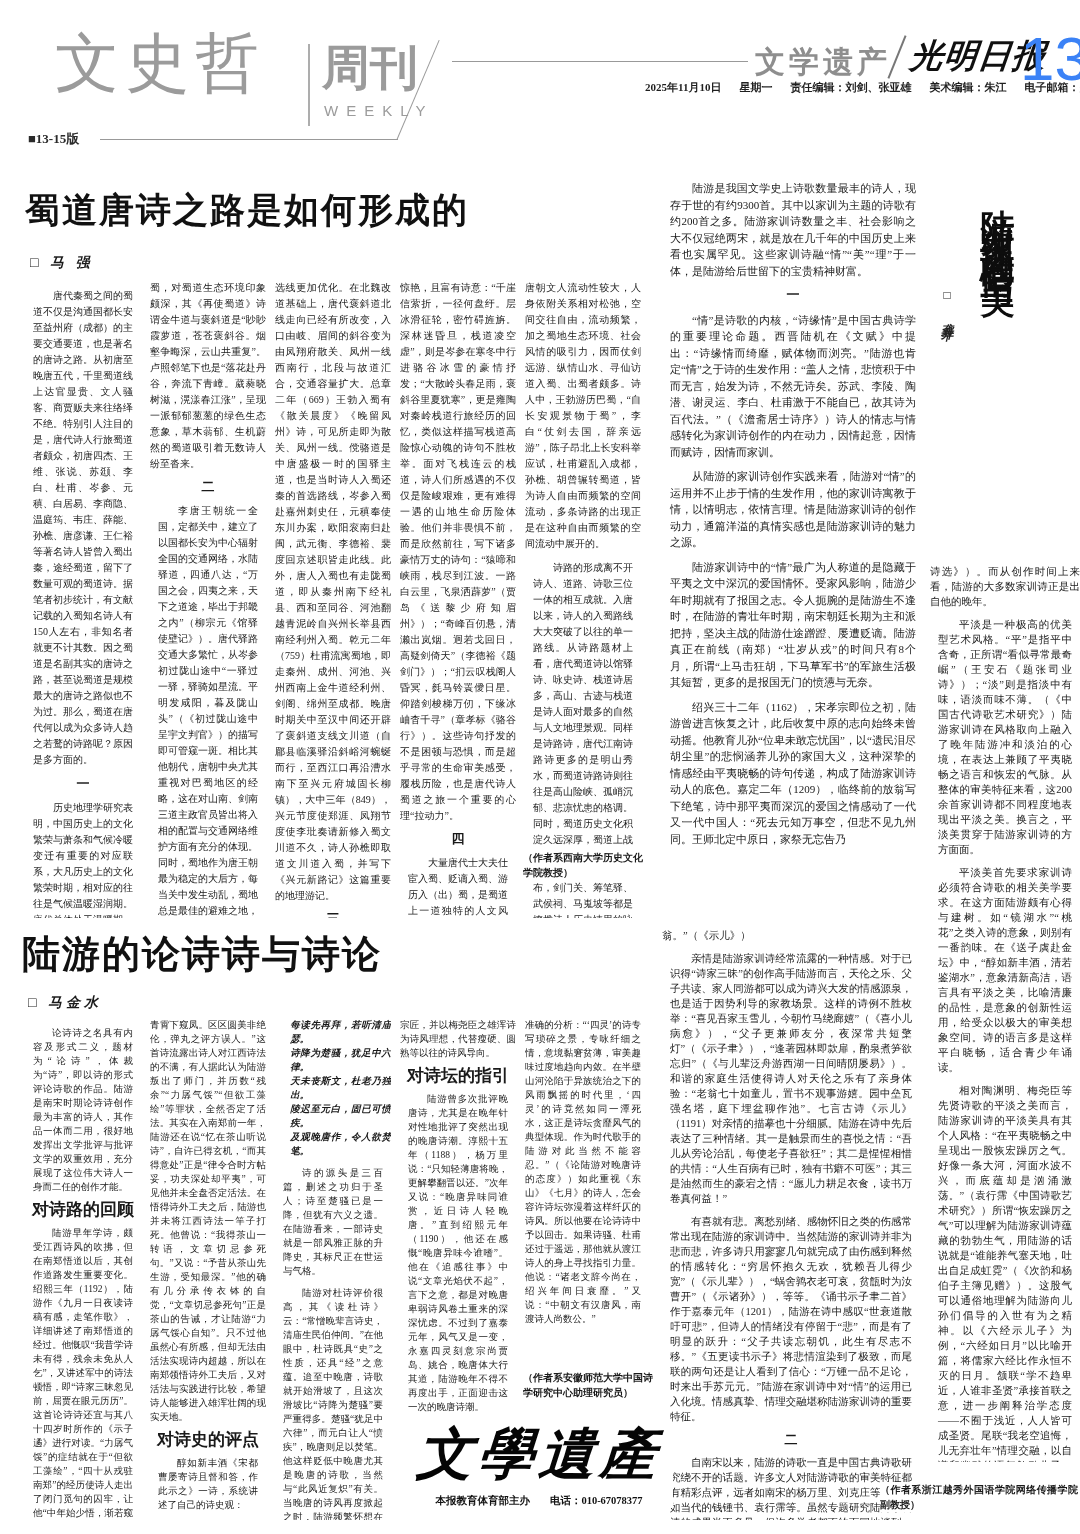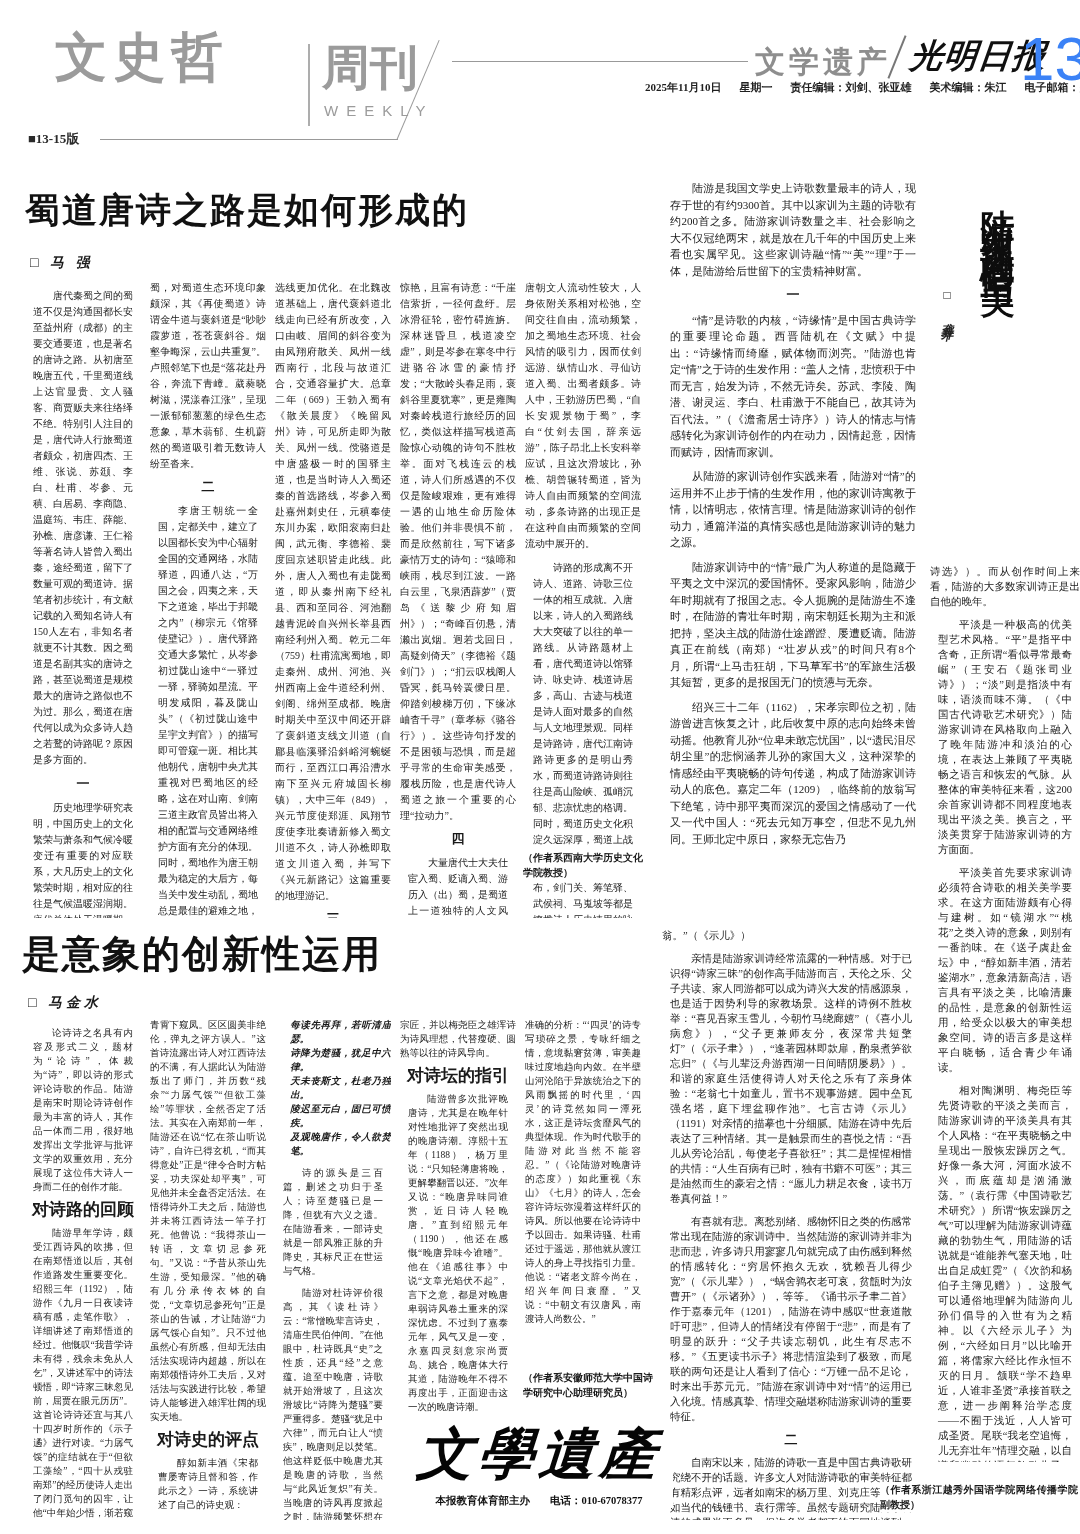--- a/index.html
+++ b/index.html
@@ -1,20 +1,20 @@
 <!DOCTYPE html>
 <html><head>
 <meta charset="utf-8">
 <style>
   html,body{margin:0;padding:0;background:#e8e8e8;}
   .page{position:relative;width:1080px;height:1534px;background:#ffffff;overflow:hidden;
         font-family:"Liberation Serif","DejaVu Serif",serif;color:#1a1a1a;}
   .abs{position:absolute;}
   
-  .m-logo{font-size:52px;font-weight:700;color:#9b9b9b;letter-spacing:6px;line-height:1;}
+  .m-logo{font-size:64px;font-weight:400;color:#9b9b9b;letter-spacing:6px;line-height:1;}
   .m-divider{width:2px;height:82px;background:#adadad;}
   .m-zhoukan{font-size:48px;font-weight:700;color:#9b9b9b;line-height:1;}
   .m-weekly{font-size:15px;color:#9b9b9b;letter-spacing:8px;font-family:"Liberation Sans",sans-serif;}
   .m-pages{font-size:13px;font-weight:700;color:#2a2a2a;}
   .rule{background:#999;}
   .m-sectitle{font-size:30px;font-weight:700;color:#8e8e8e;letter-spacing:4px;}
   .m-paper{font-size:33px;font-weight:900;font-style:italic;color:#101010;letter-spacing:1px;
            transform:skewX(-6deg);}
   .m-pageno{font-size:62px;color:#3b82f6;font-family:"Liberation Sans","DejaVu Sans",sans-serif;font-weight:400;line-height:1;}
   .m-date{font-size:11px;font-weight:700;color:#1f1f1f;white-space:nowrap;}
@@ -88,26 +88,26 @@
   <div class="col c-shudao" style="left:275px;top:280px;height:638px;">
       <div class="blk blk-pc">选线更加优化。在北魏改道基础上，唐代褒斜道北线走向已经有所改变，入口由岐、眉间的斜谷变为由凤翔府散关、凤州一线西南行，北段与故道汇合，交通容量扩大。总章二年（669）王勃入蜀有《散关晨度》《晚留凤州》诗，可见所走即为散关、凤州一线。傥骆道是中唐盛极一时的国驿主道，也是当时诗人入蜀还秦的首选路线，岑参入蜀赴嘉州刺史任，元稹奉使东川办案，欧阳衮南归赴闽，武元衡、李德裕、裴度回京述职皆走此线。此外，唐人入蜀也有走陇蜀道，即从秦州南下经礼县、西和至同谷、河池翻越青泥岭自兴州长举县西南经利州入蜀。乾元二年（759）杜甫流寓蜀地，即走秦州、成州、河池、兴州西南上金牛道经利州、剑阁、绵州至成都。晚唐时期关中至汉中间还开辟了褒斜道支线文川道（自郿县临溪驿沿斜峪河蜿蜒而行，至西江口再沿漕水南下至兴元府城固长柳镇），大中三年（849），兴元节度使郑涯、凤翔节度使李玭奏请新修入蜀文川道不久，诗人孙樵即取道文川道入蜀，并写下《兴元新路记》这篇重要的地理游记。</div>
       <div class="blk blk-h">三</div>
     </div>
   <div class="col c-shudao" style="left:400px;top:280px;height:638px;">
       <div class="blk blk-pc">惊艳，且富有诗意：“千崖信萦折，一径何盘纡。层冰滑征轮，密竹碍旌旃。深林迷昏旦，栈道凌空虚”，则是岑参在寒冬中行进骆谷冰雪的豪情抒发；“大散岭头春足雨，褒斜谷里夏犹寒”，更是雍陶对秦岭栈道行旅经历的回忆，类似这样描写栈道高险惊心动魄的诗句不胜枚举。面对飞栈连云的栈道，诗人们所感遇的不仅仅是险峻艰难，更有难得一遇的山地生命历险体验。他们并非畏惧不前，而是欣然前往，写下诸多豪情万丈的诗句：“猿啼和峡雨，栈尽到江波。一路白云里，飞泉洒薜萝”（贾岛《送黎少府知眉州》）；“奇峰百仞悬，清濑出岚烟。迥若戈回日，高疑剑倚天”（李德裕《题剑门》）；“扪云叹栈阁人昏冥，毵马铃瞏僾日星。仰踏剑梭梯万仞，下缘冰岫杳千寻”（章孝标《骆谷行》）。这些诗句抒发的不是困顿与恐惧，而是超乎寻常的生命审美感受，履栈历险，也是唐代诗人蜀道之旅一个重要的心理“拉动力”。</div>
       <div class="blk blk-h">四</div>
       <div class="blk blk-p">大量唐代士大夫仕宦入蜀、贬谪入蜀、游历入（出）蜀，是蜀道上一道独特的人文风景。唐代官员铨选迁转频繁，剑南、山南两道州县众多，幕府辟署之风又盛，文士或随府主入蜀，或自请外任，或因事贬逐，辗转于蜀道之上。安史之乱后，玄宗、僖宗两次幸蜀，更使大批朝士、文人随驾流寓巴蜀。</div>
     </div>
   <div class="col c-shudao" style="left:525px;top:280px;height:638px;">
-      <div class="blk blk-pc">唐朝文人流动性较大，人身依附关系相对松弛，空间交往自由，流动频繁，加之蜀地生态环境、社会风情的吸引力，因而仗剑远游、纵情山水、寻仙访道入蜀、出蜀者颇多。诗人中，王勃游历巴蜀，“自长安观景物于蜀”，李白“仗剑去国，辞亲远游”，陈子昂北上长安科举应试，且这次滑坡比，孙樵、胡曾辗转蜀道，皆为诗人自由而频繁的空间流动，多条诗路的出现正是在这种自由而频繁的空间流动中展开的。</div>
+      <div class="blk blk-pc">唐朝文人流动性较大，人身依附关系相对松弛，空间交往自由，流动频繁，加之蜀地生态环境、社会风情的吸引力，因而仗剑远游、纵情山水、寻仙访道入蜀、出蜀者颇多。诗人中，王勃游历巴蜀，“自长安观景物于蜀”，李白“仗剑去国，辞亲远游”，陈子昂北上长安科举应试，杜甫避乱入成都，孙樵、胡曾辗转蜀道，皆为诗人自由而频繁的空间流动，多条诗路的出现正是在这种自由而频繁的空间流动中展开的。</div>
       <div class="blk blk-p">诗路的形成离不开诗人、道路、诗歌三位一体的相互成就。入唐以来，诗人的入蜀路线大大突破了以往的单一路线。从诗路题材上看，唐代蜀道诗以馆驿诗、咏史诗、栈道诗居多，高山、古迹与栈道是诗人面对最多的自然与人文地理景观。同样是诗路诗，唐代江南诗路诗更多的是明山秀水，而蜀道诗路诗则往往是高山险峡、孤峭沉郁、悲凉忧患的格调。同时，蜀道历史文化积淀久远深厚，蜀道上战国秦汉至三国魏晋南北朝的古迹遗存星罗棋布，剑门关、筹笔驿、武侯祠、马嵬坡等都是撩拨诗人历史情思的咏史胜地，留下了大量凭吊怀古的名篇。</div>
     </div>
   <div class="credit-abs" style="left:523px;top:850px;width:120px;">（作者系西南大学历史文化学院教授）</div>
 
-  <div class="abs headline h-bottom" style="left:22px;top:934px;">是意象的创新性运用</div>
+  <div class="abs headline h-bottom" style="left:22px;top:934px;">陆游的论诗诗与诗论</div>
   <div class="abs byline" style="left:28px;top:994px;">□ 马金水</div>
 
   <div class="col c-lunshi" style="left:25px;top:1018px;height:502px;">
       <div class="blk blk-p">论诗诗之名具有内容及形式二义，题材为“论诗”，体裁为“诗”，即以诗的形式评论诗歌的作品。陆游是南宋时期论诗诗创作最为丰富的诗人，其作品一体而二用，很好地发挥出文学批评与批评文学的双重效用，充分展现了这位伟大诗人一身而二任的创作才能。</div>
       <div class="blk blk-sh">对诗路的回顾</div>
       <div class="blk blk-p">陆游早年学诗，颇受江西诗风的吹拂，但在南郑悟道以后，其创作道路发生重要变化。绍熙三年（1192），陆游作《九月一日夜读诗稿有感，走笔作歌》，详细讲述了南郑悟道的经过。他慨叹“我昔学诗未有得，残余未免从人乞”，又讲述军中的诗法顿悟，即“诗家三昧忽见前，屈贾在眼元历历”。这首论诗诗还宜与其八十四岁时所作的《示子遹》进行对读。“力孱气馁”的症结就在于“但欲工藻绘”，“四十从戎驻南郑”的经历使诗人走出了闭门觅句的囚牢，让他“中年始少悟，渐若窥宏大”，至于“工夫在诗外”则是诗人对“诗家三昧”的精要总结。此外，陆游还说：“君诗妙处吾能识，正在山程水驿中”“挥毫当得江山助，不到潇湘岂有诗”。这些论诗诗俱可视作诗人面向现实的诗风转变。</div>
     </div>
   <div class="col c-lunshi" style="left:150px;top:1018px;height:502px;">
       <div class="blk blk-pc">青霄下窥凤。区区圆美非绝伦，弹丸之评方误人。”这首诗流露出诗人对江西诗法的不满，有人据此认为陆游叛出了师门，并历数“残余”“力孱气馁”“但欲工藻绘”等罪状，全然否定了活法。其实在入南郑前一年，陆游还在说“忆在茶山听说诗”，自许已得玄机，“而其得意处”正是“律令合时方帖妥，功夫深处却平夷”，可见他并未全盘否定活法。在悟得诗外工夫之后，陆游也并未将江西诗法一竿子打死。他曾说：“我得茶山一转语，文章切忌参死句。”又说：“予昔从茶山先生游，受知最深。”他的确有几分承传衣钵的自觉，“文章切忌参死句”正是茶山的告诫，才让陆游“力孱气馁心自知”。只不过他虽然心有所感，但却无法由活法实现诗内超越，所以在南郑领悟诗外工夫后，又对活法与实践进行比较，希望诗人能够进入雄浑壮阔的现实天地。</div>
       <div class="blk blk-sh">对诗史的评点</div>

